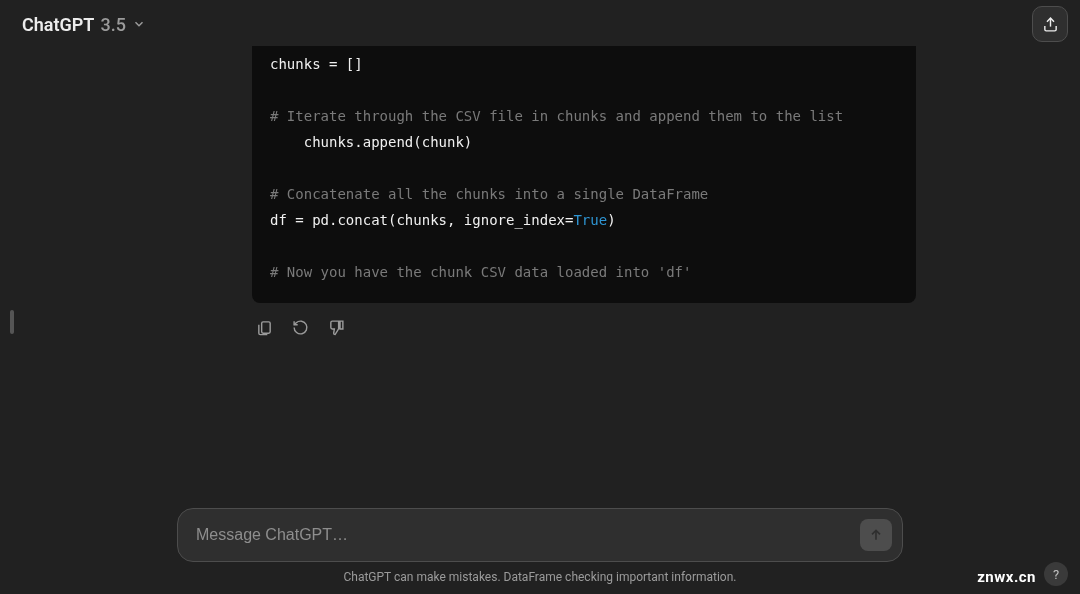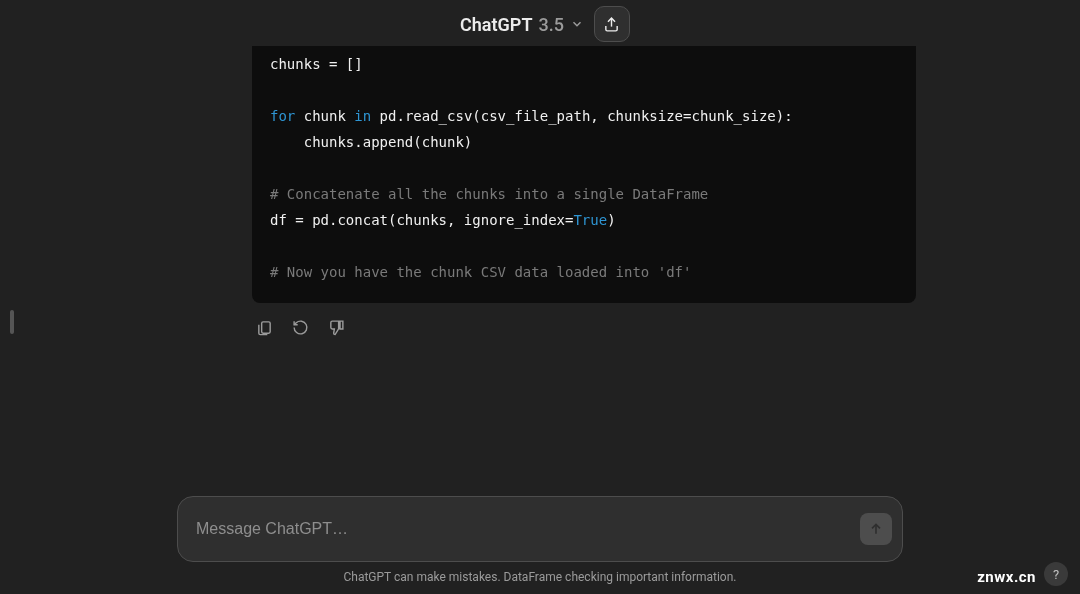--- a/index.html
+++ b/index.html
@@ -11,21 +11,21 @@
       height: 594px;
       overflow: hidden;
       position: relative;
     }
     .header {
       position: absolute;
       top: 0; left: 0; right: 0;
       height: 48px;
       display: flex;
       align-items: center;
-      justify-content: center;
+      justify-content: space-between;
       padding: 0 12px;
     }
     .model-selector {
       display: flex;
       align-items: center;
       gap: 6px;
       padding: 6px 10px;
       border-radius: 8px;
       cursor: pointer;
       font-size: 18px;
@@ -91,21 +91,21 @@
       justify-content: center;
       cursor: pointer;
       color: #9b9b9b;
     }
     .input-area {
       position: absolute;
       bottom: 32px;
       left: 50%;
       transform: translateX(-50%);
       width: 726px;
-      height: 66px;
+      height: 54px;
       background: #2f2f2f;
       border: 1px solid #4d4d4d;
       border-radius: 16px;
       display: flex;
       align-items: center;
       padding: 0 10px 0 18px;
     }
     .input-area input {
       flex: 1;
       background: transparent;
@@ -190,21 +190,21 @@
   </div>
 </div>
 
 <div class="thin-scroll"></div>
 
 <div class="content">
   <div class="code-block">
     <span class="line cut-line"></span>
     <span class="line">chunks = []</span>
     <span class="line">&nbsp;</span>
-    <span class="line"><span class="kw">for</span><span> chunk </span><span class="kw">in</span><span> pd.read_csv(csv_file_path, chunksize=chunk_size):</span></span>
+    <span class="line"><span class="cm"># Iterate through the CSV file in chunks and append them to the list</span></span>
     <span class="line">    chunks.append(chunk)</span>
     <span class="line">&nbsp;</span>
     <span class="line"><span class="cm"># Concatenate all the chunks into a single DataFrame</span></span>
     <span class="line"><span>df = pd.concat(chunks, ignore_index=</span><span class="lit">True</span><span>)</span></span>
     <span class="line">&nbsp;</span>
     <span class="line"><span class="cm"># Now you have the chunk CSV data loaded into 'df'</span></span>
   </div>
 
 
   <div class="actions">

